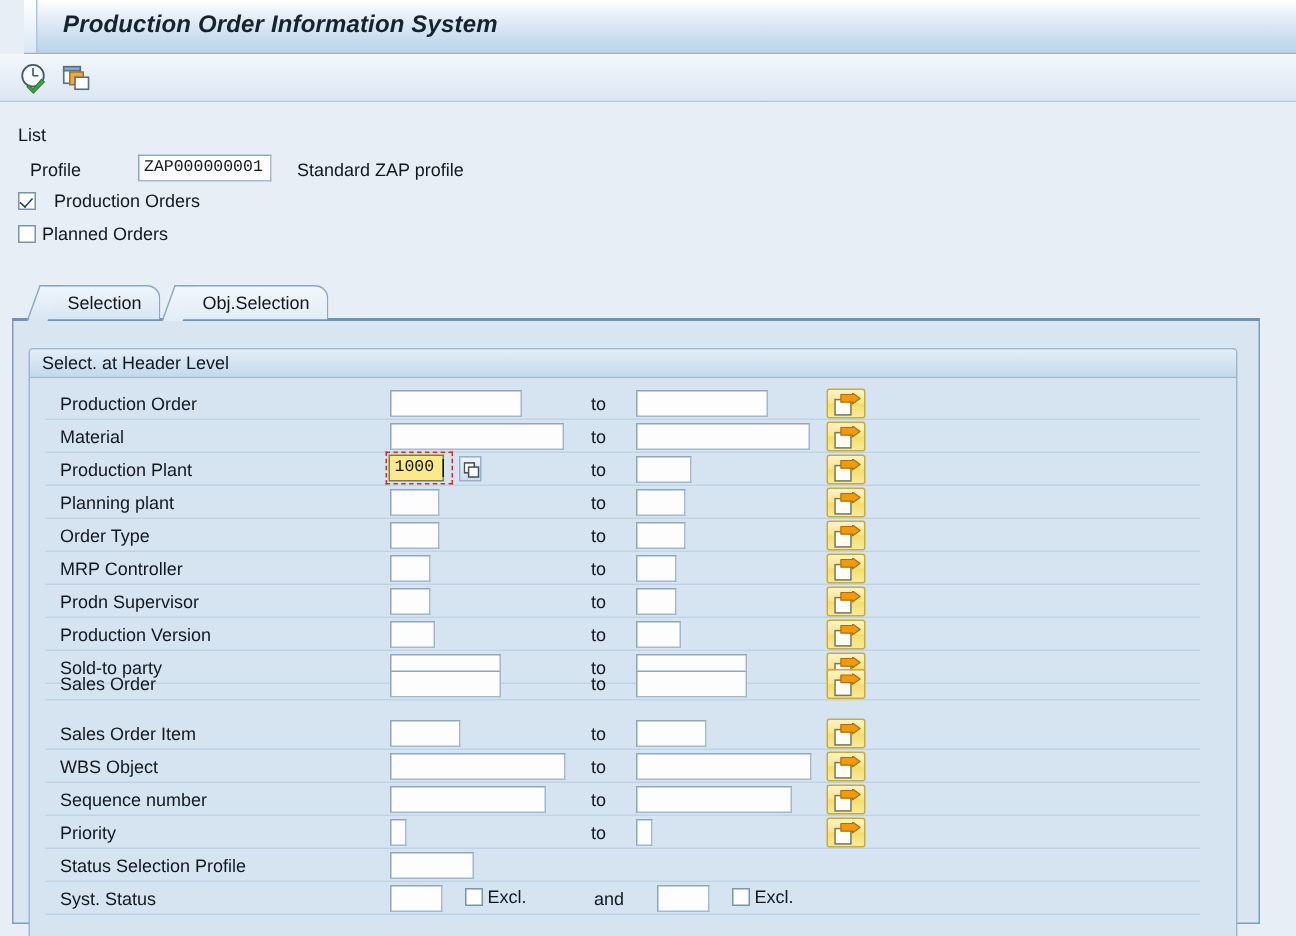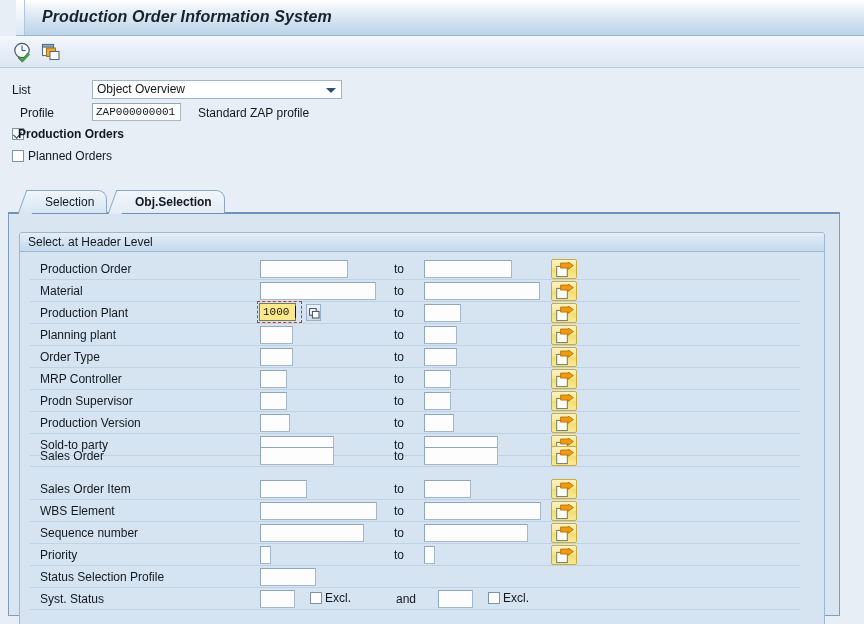--- a/index.html
+++ b/index.html
@@ -295,42 +295,38 @@
       <rect x="2.5" y="3.5" width="11" height="11" fill="#ffffff" stroke="#5a6e82" stroke-width="1.1"></rect>
       <rect x="2.5" y="3.5" width="11" height="2.6" fill="#7fb3e0" stroke="#5a6e82" stroke-width="1.1"></rect>
       <rect x="6.5" y="7" width="9" height="8.5" fill="#f0a935" stroke="#a5711c" stroke-width="1"></rect>
       <rect x="10" y="10.5" width="9" height="8" fill="#ffffff" stroke="#5a6e82" stroke-width="1.1"></rect>
     </svg>
   </div>
 </div>
 
 <div class="hdr">
   <div class="lbl" style="left:12px; top:15px;">List</div>
-  <div class="combo" style="left:92px; top:12px; width:250px;">
-    <span>Object Overview</span>
-    <span class="arrow"></span>
-  </div>
 
   <div class="lbl" style="left:20px; top:38px;">Profile</div>
   <input class="sap-input mono" style="left: 92px; top: 35px; width: 89px;" value="ZAP000000001">
   <div class="side-note" style="left:198px; top:38px;">Standard ZAP profile</div>
 
   <div class="cbx checked" style="left:12px; top:60px;"></div>
-  <div class="lbl" style="left:18px; top:59px;font-weight:bold;">Production Orders</div>
+  <div class="lbl" style="left:36px; top:59px;">Production Orders</div>
 
   <div class="cbx" style="left:12px; top:82px;"></div>
   <div class="lbl" style="left:28px; top:81px;">Planned Orders</div>
 </div>
 
 <div class="tabstrip">
   <div class="tab selected" style="left:22px;">
     <span class="skew"></span>
     <span>Selection</span>
   </div>
-  <div class="tab unselected" style="left:112px;font-weight:bold;">
+  <div class="tab unselected" style="left:112px;">
     <span class="skew"></span>
     <span>Obj.Selection</span>
   </div>
 </div>
 
 <div class="panel">
   <div class="groupbox">
     <div class="gtitle">Select. at Header Level</div>
     <div id="rows-host">
         <div class="row" style="top: 25px;">
@@ -482,21 +478,21 @@
           <input class="sap-input fld" style="left: 404px; top: 2px; width: 47px;" value="">
           <div class="multibtn" style="left:531px; top:1px;">
             <svg width="18" height="16" viewBox="0 0 18 16">
       <rect x="0.7" y="4.4" width="10.6" height="10.2" fill="#fdfdf6" stroke="#6d7c5a" stroke-width="1"></rect>
       <path d="M4.6 1.0 L12.4 1.0 L12.4 0 L17.4 3.6 L12.4 7.2 L12.4 6.1 L4.6 6.1 Z" fill="#f09a10" stroke="#b26c05" stroke-width=".8" stroke-linejoin="round"></path>
     </svg>
           </div>
         </div>
         <div class="row" style="top: 267px;">
           <div class="rowline"></div>
-          <div class="rlabel">WBS Element</div>
+          <div class="rlabel">WBS Object</div>
           <input class="sap-input fld" style="left: 240px; top: 2px; width: 117px;" value="">
           <div class="toword" style="left:374px;">to</div>
           <input class="sap-input fld" style="left: 404px; top: 2px; width: 117px;" value="">
           <div class="multibtn" style="left:531px; top:1px;">
             <svg width="18" height="16" viewBox="0 0 18 16">
       <rect x="0.7" y="4.4" width="10.6" height="10.2" fill="#fdfdf6" stroke="#6d7c5a" stroke-width="1"></rect>
       <path d="M4.6 1.0 L12.4 1.0 L12.4 0 L17.4 3.6 L12.4 7.2 L12.4 6.1 L4.6 6.1 Z" fill="#f09a10" stroke="#b26c05" stroke-width=".8" stroke-linejoin="round"></path>
     </svg>
           </div>
         </div>

